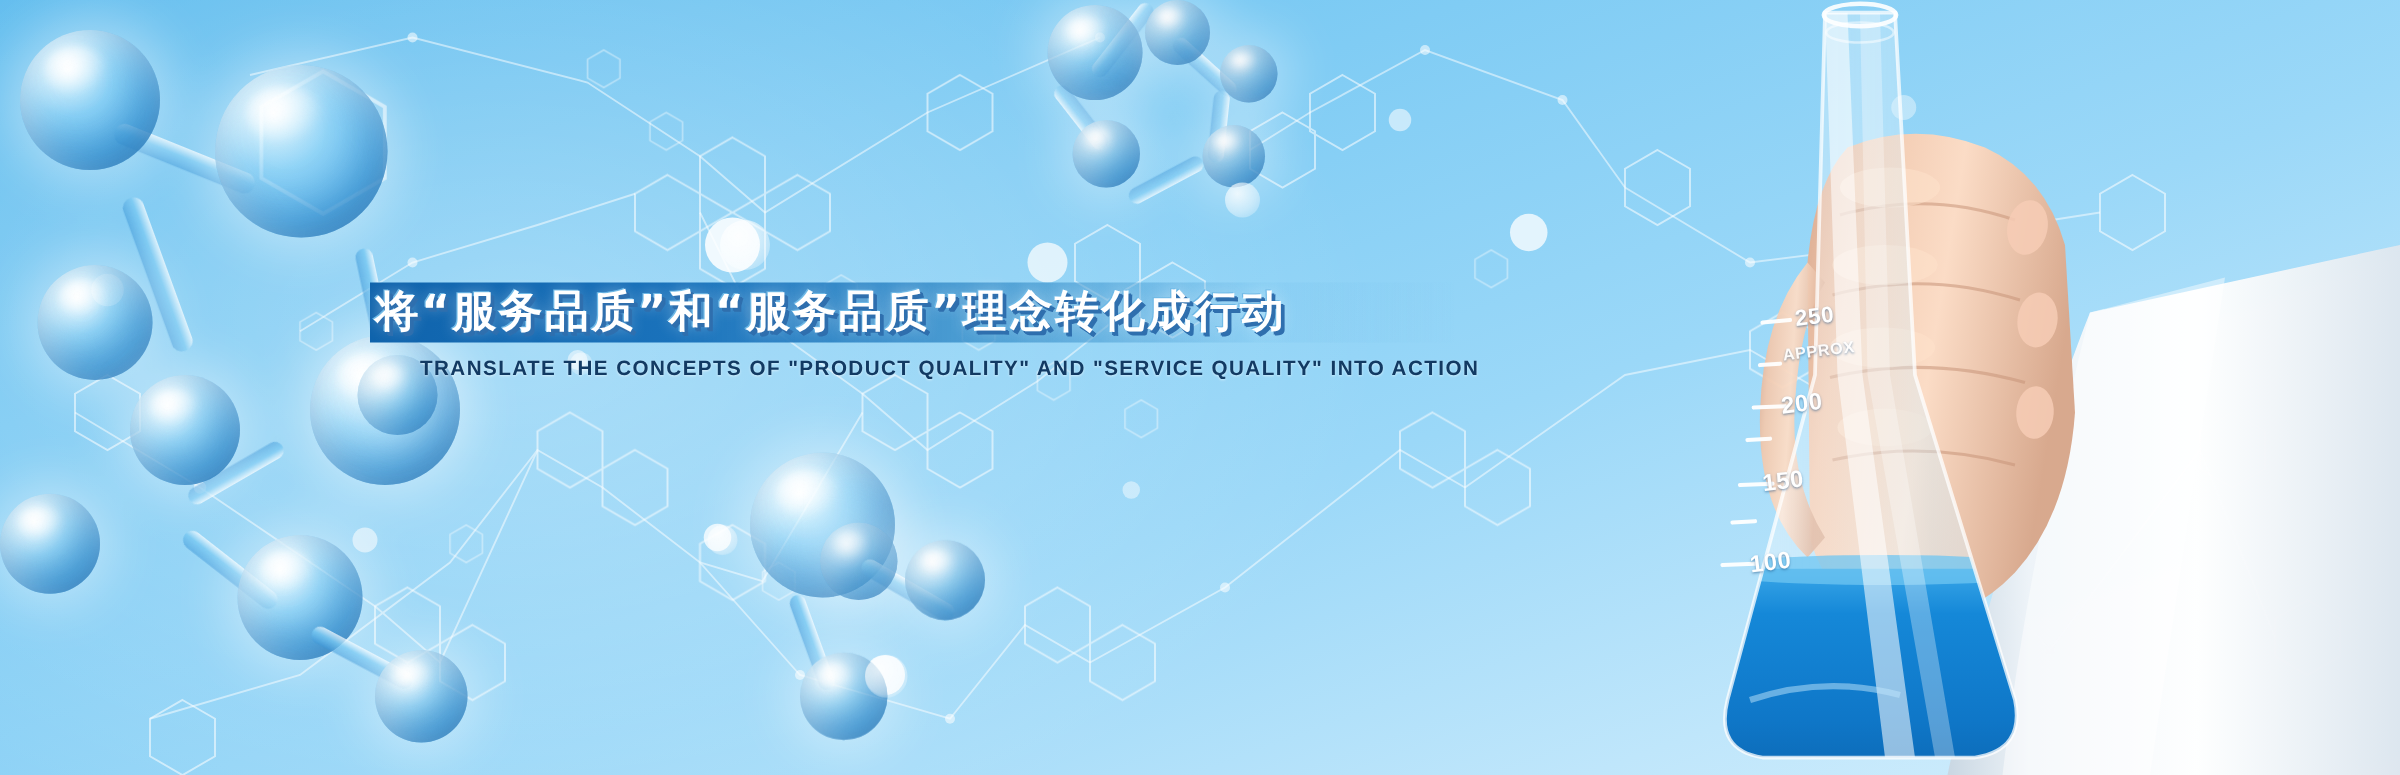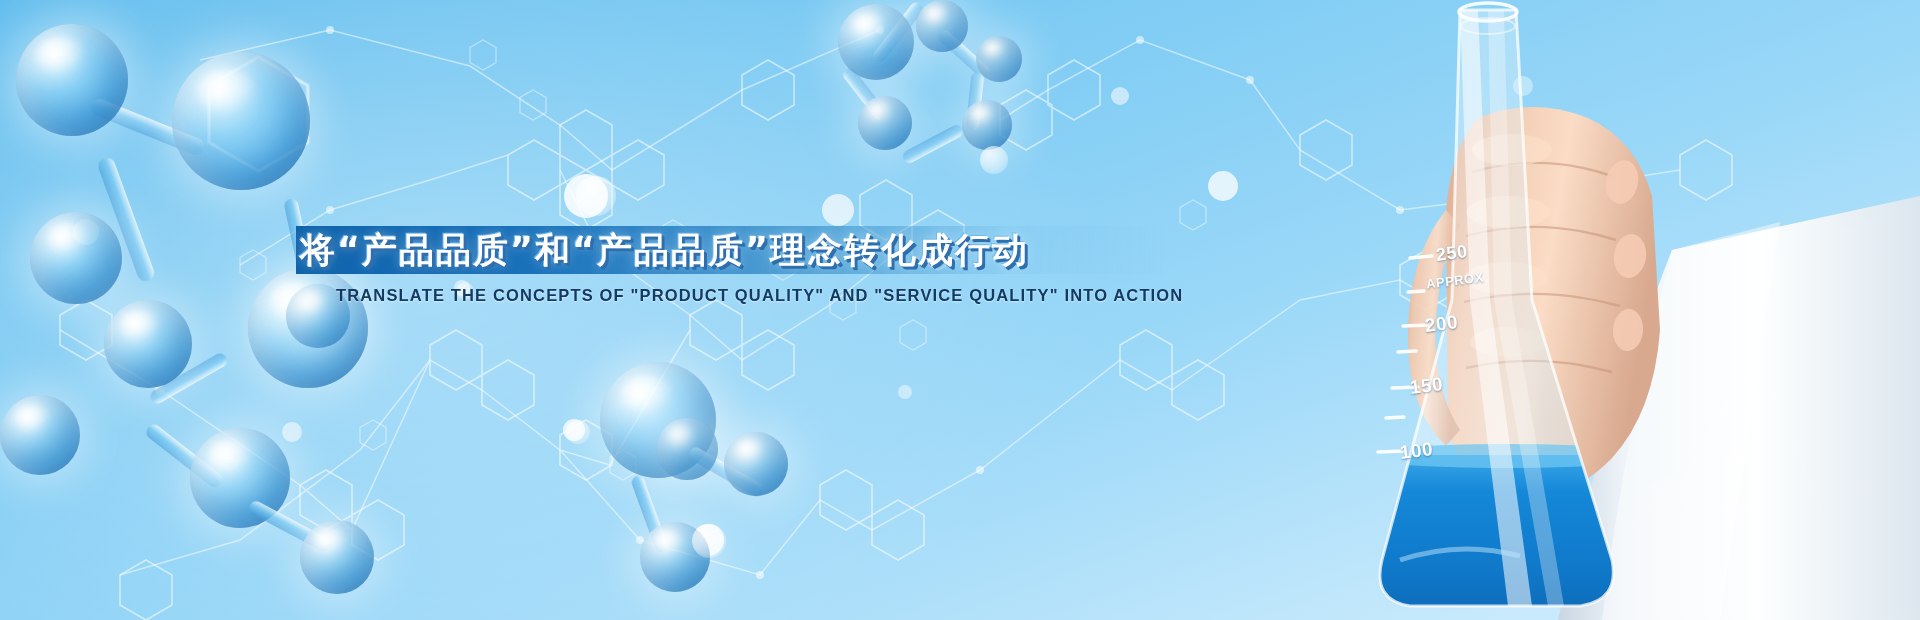--- a/index.html
+++ b/index.html
@@ -322,17 +322,17 @@
 
     <div class="grad-label" style="left:276px; top:243px; font-size:18px;">250</div>
     <div class="grad-label" style="left:266px; top:273px; font-size:13px; opacity:0.9;">APPROX</div>
     <div class="grad-label" style="left:265px; top:313px; font-size:19px;">200</div>
     <div class="grad-label" style="left:250px; top:375px; font-size:19px;">150</div>
     <div class="grad-label" style="left:240px; top:440px; font-size:19px;">100</div>
   </div>
 
   <div class="copy">
     <div class="headline-bar"></div>
-    <div class="headline">将“产品品质”和“产品品质”理念转化成行动</div>
+    <div class="headline">将“服务品质”和“服务品质”理念转化成行动</div>
     <div class="subtitle">TRANSLATE THE CONCEPTS OF "PRODUCT QUALITY" AND "SERVICE QUALITY" INTO ACTION</div>
   </div>
 
 </div>
 
 </body></html>

